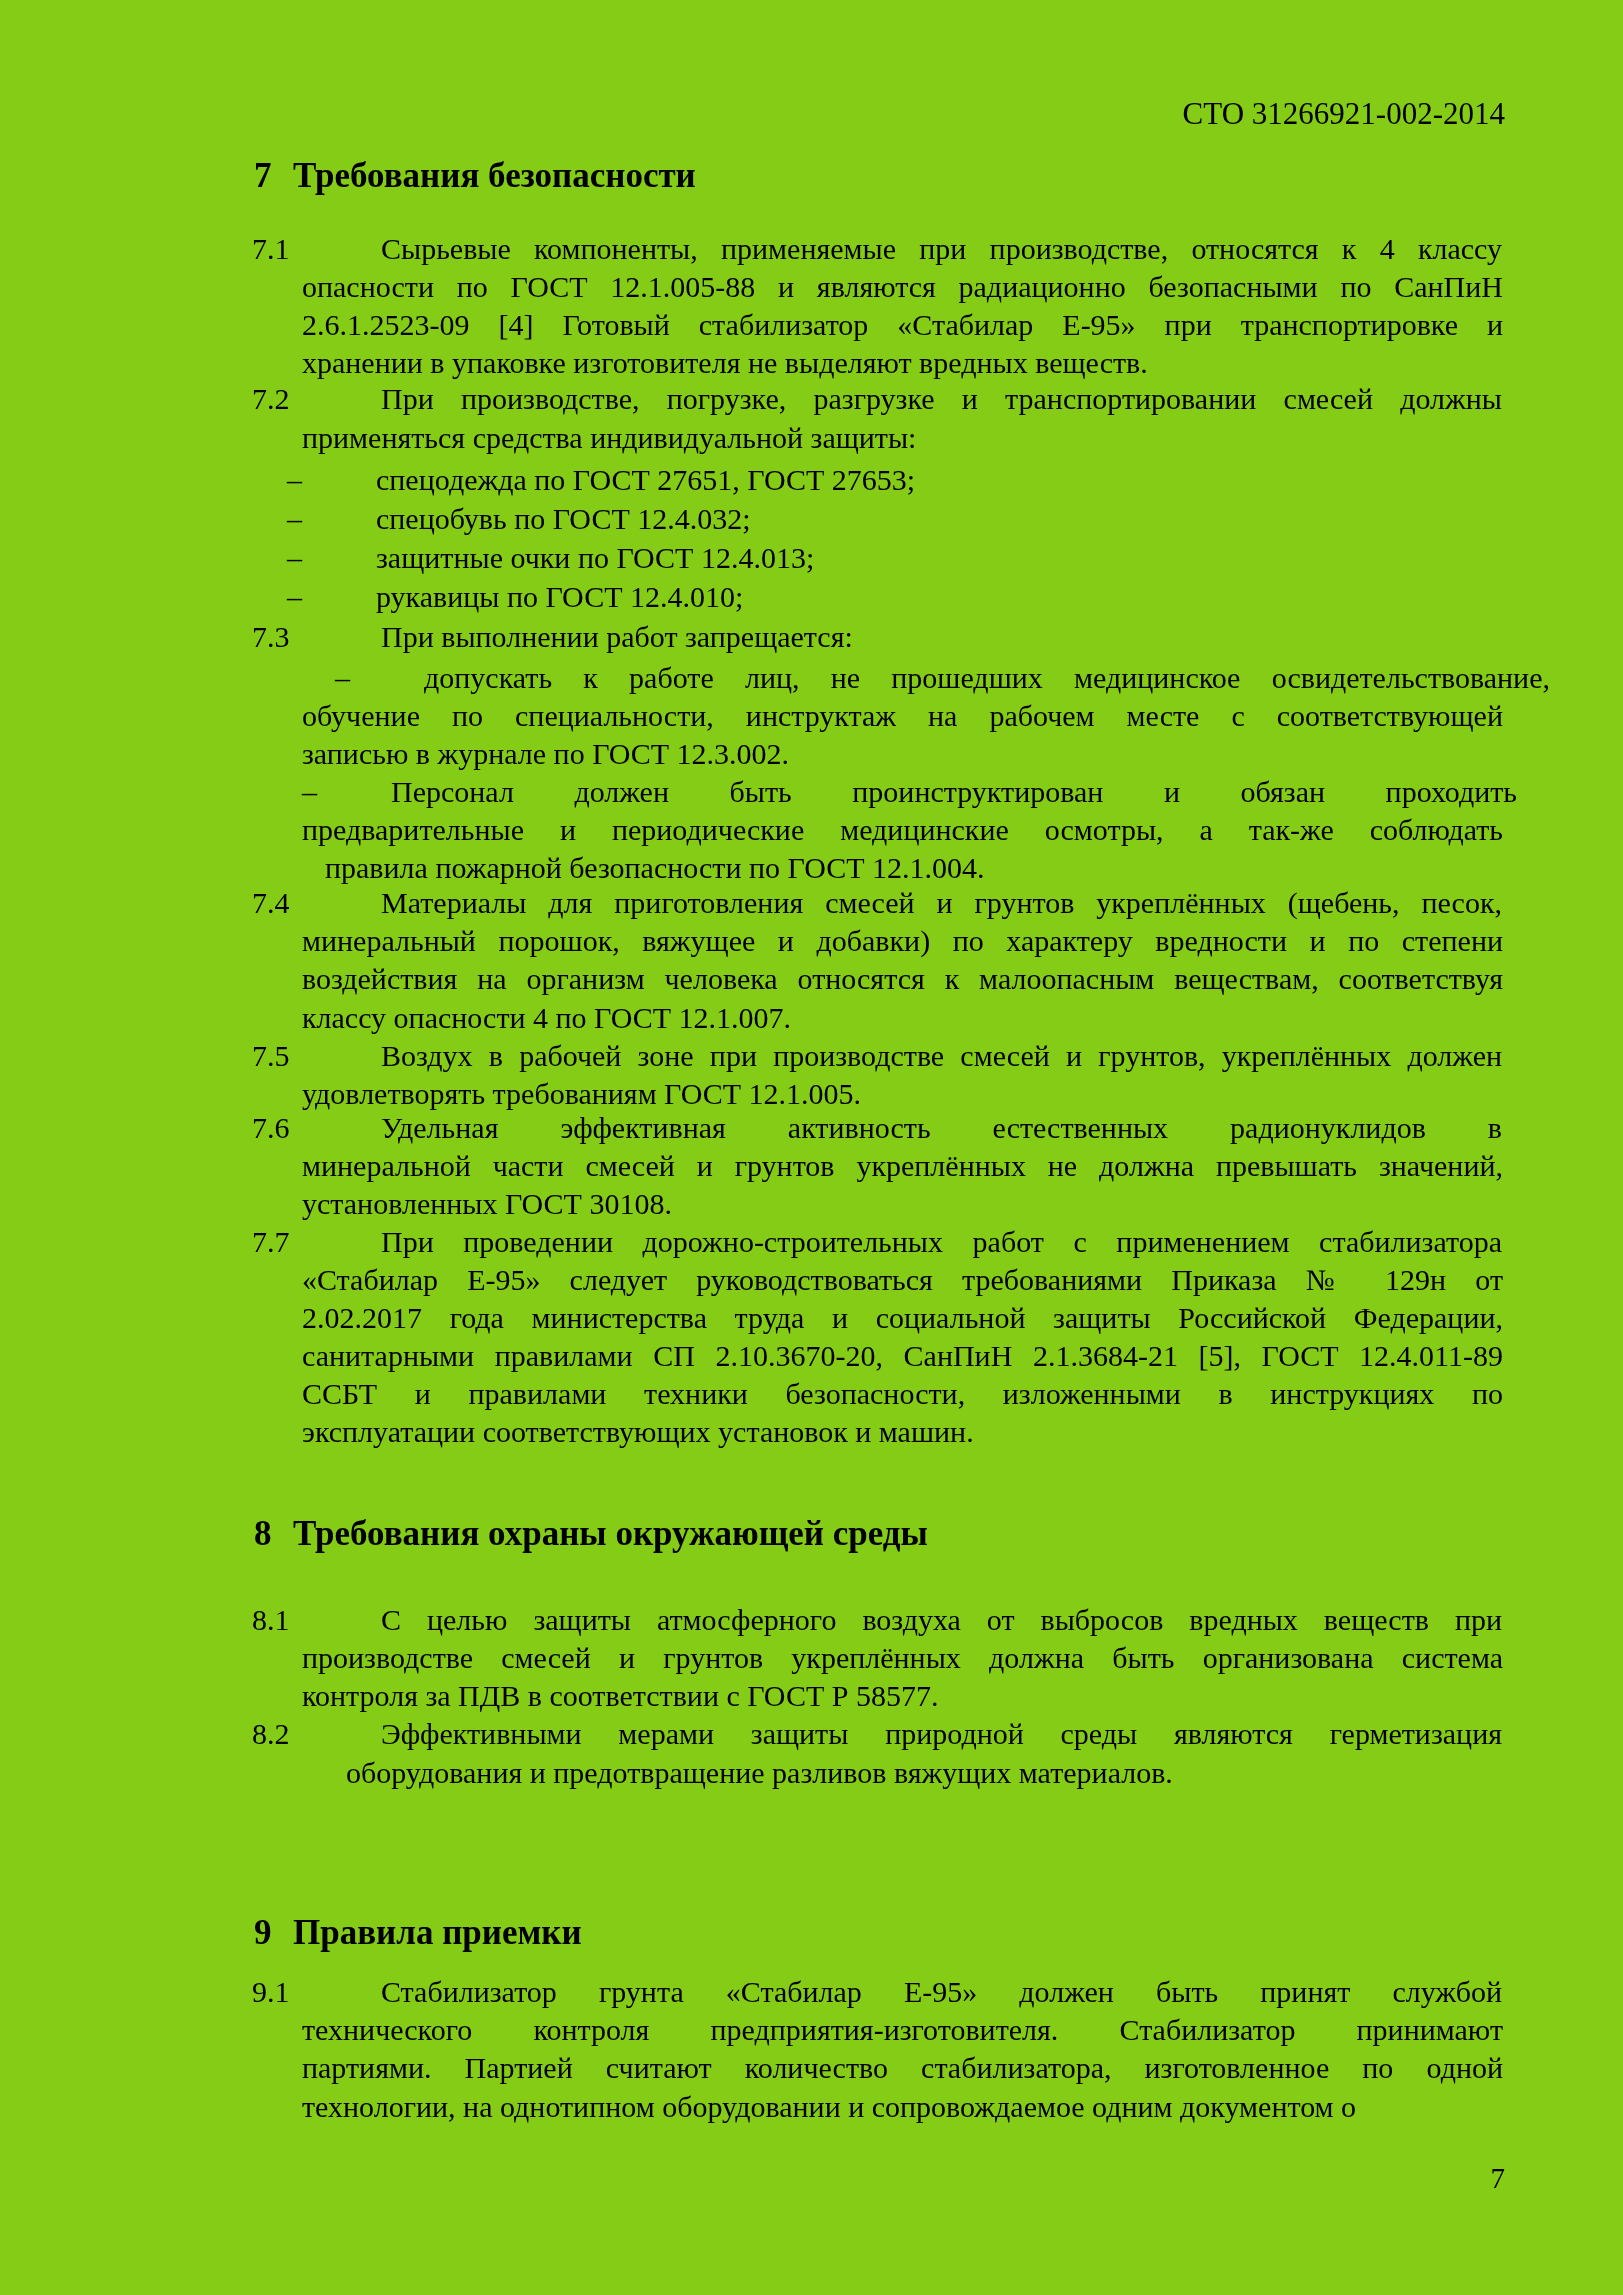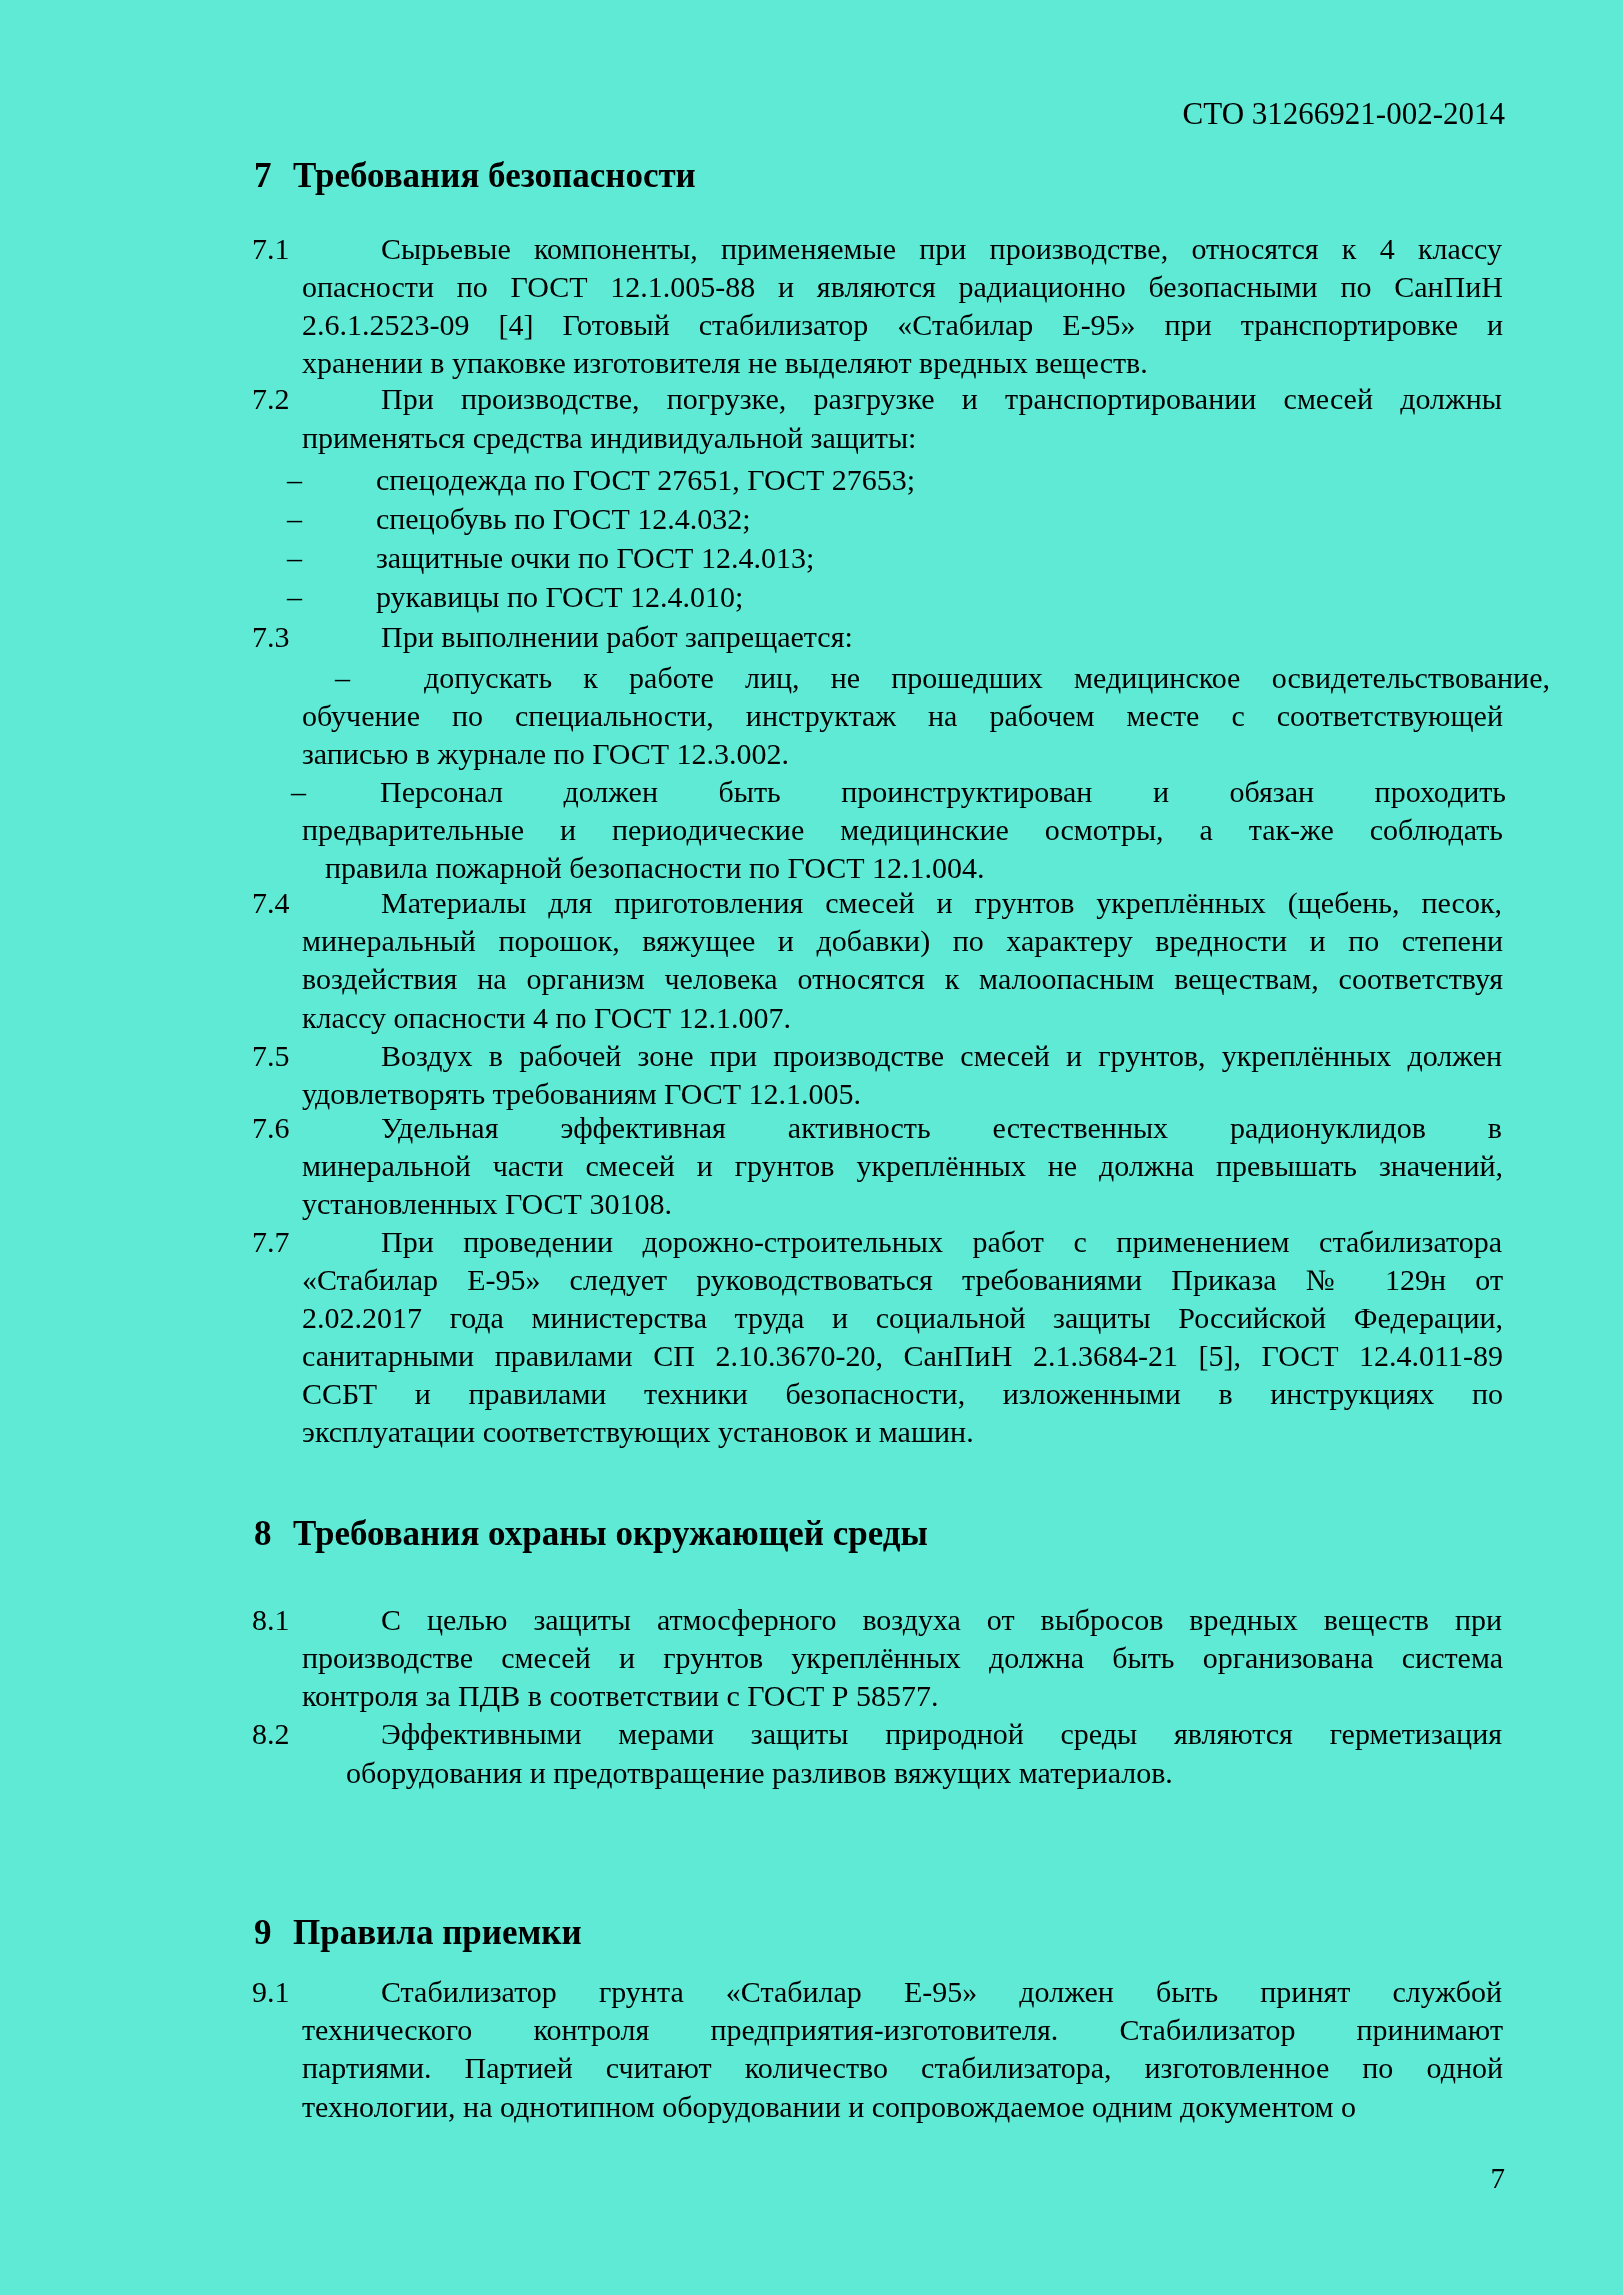--- a/index.html
+++ b/index.html
@@ -4,21 +4,21 @@
 <style>
   html, body {
     margin: 0;
     padding: 0;
     background: #e8e8e8;
   }
   #page {
     position: relative;
     width: 1623px;
     height: 2295px;
-    background: #5eead4;
+    background: #84cc16;
     margin: 0 auto;
     font-family: "Liberation Serif", "DejaVu Serif", serif;
     color: #000000;
     overflow: hidden;
   }
   .hdr {
     position: absolute;
     top: 95px;
     right: 118px;
     font-size: 31px;
@@ -75,21 +75,21 @@
       <div class="line just" style="top: 380px; left: 252px; width: 1250px;"><span class="marker" style="width: 129px;">7.2</span><span>При производстве, погрузке, разгрузке и транспортировании смесей должны</span></div>
       <div class="line" style="top: 419px; left: 302px; width: 1201px;">применяться средства индивидуальной защиты:</div>
       <div class="line" style="top: 461px; left: 287px; width: 1215px;"><span class="marker" style="width: 89px;">–</span><span>спецодежда по ГОСТ 27651, ГОСТ 27653;</span></div>
       <div class="line" style="top: 500px; left: 287px; width: 1215px;"><span class="marker" style="width: 89px;">–</span><span>спецобувь по ГОСТ 12.4.032;</span></div>
       <div class="line" style="top: 539px; left: 287px; width: 1215px;"><span class="marker" style="width: 89px;">–</span><span>защитные очки по ГОСТ 12.4.013;</span></div>
       <div class="line" style="top: 578px; left: 287px; width: 1215px;"><span class="marker" style="width: 89px;">–</span><span>рукавицы по ГОСТ 12.4.010;</span></div>
       <div class="line" style="top: 618px; left: 252px; width: 1250px;"><span class="marker" style="width: 129px;">7.3</span><span>При выполнении работ запрещается:</span></div>
       <div class="line just" style="top: 659px; left: 287px; width: 1215px; margin-left: 48px;"><span class="marker" style="width: 89px;">–</span><span>допускать к работе лиц, не прошедших медицинское освидетельствование,</span></div>
       <div class="line just" style="top: 697px; left: 302px; width: 1201px;">обучение по специальности, инструктаж на рабочем месте с соответствующей</div>
       <div class="line" style="top: 735px; left: 302px; width: 1201px;">записью в журнале по ГОСТ 12.3.002.</div>
-      <div class="line just" style="top: 773px; left: 291px; width: 1215px;"><span class="marker" style="width: 89px;">–</span><span>Персонал должен быть проинструктирован и обязан проходить</span></div>
+      <div class="line just" style="top: 773px; left: 302px; width: 1215px;"><span class="marker" style="width: 89px;">–</span><span>Персонал должен быть проинструктирован и обязан проходить</span></div>
       <div class="line just" style="top: 811px; left: 302px; width: 1201px;">предварительные и периодические медицинские осмотры, а так-же соблюдать</div>
       <div class="line" style="top: 849px; left: 302px; width: 1201px; margin-left: 23px;">правила пожарной безопасности по ГОСТ 12.1.004.</div>
       <div class="line just" style="top: 884px; left: 252px; width: 1250px;"><span class="marker" style="width: 129px;">7.4</span><span>Материалы для приготовления смесей и грунтов укреплённых (щебень, песок,</span></div>
       <div class="line just" style="top: 922px; left: 302px; width: 1201px;">минеральный порошок, вяжущее и добавки) по характеру вредности и по степени</div>
       <div class="line just" style="top: 960px; left: 302px; width: 1201px;">воздействия на организм человека относятся к малоопасным веществам, соответствуя</div>
       <div class="line" style="top: 999px; left: 302px; width: 1201px;">классу опасности 4 по ГОСТ 12.1.007.</div>
       <div class="line just" style="top: 1037px; left: 252px; width: 1250px;"><span class="marker" style="width: 129px;">7.5</span><span>Воздух в рабочей зоне при производстве смесей и грунтов, укреплённых должен</span></div>
       <div class="line" style="top: 1075px; left: 302px; width: 1201px;">удовлетворять требованиям ГОСТ 12.1.005.</div>
       <div class="line just" style="top: 1109px; left: 252px; width: 1250px;"><span class="marker" style="width: 129px;">7.6</span><span>Удельная эффективная активность естественных радионуклидов в</span></div>
       <div class="line just" style="top: 1147px; left: 302px; width: 1201px;">минеральной части смесей и грунтов укреплённых не должна превышать значений,</div>

